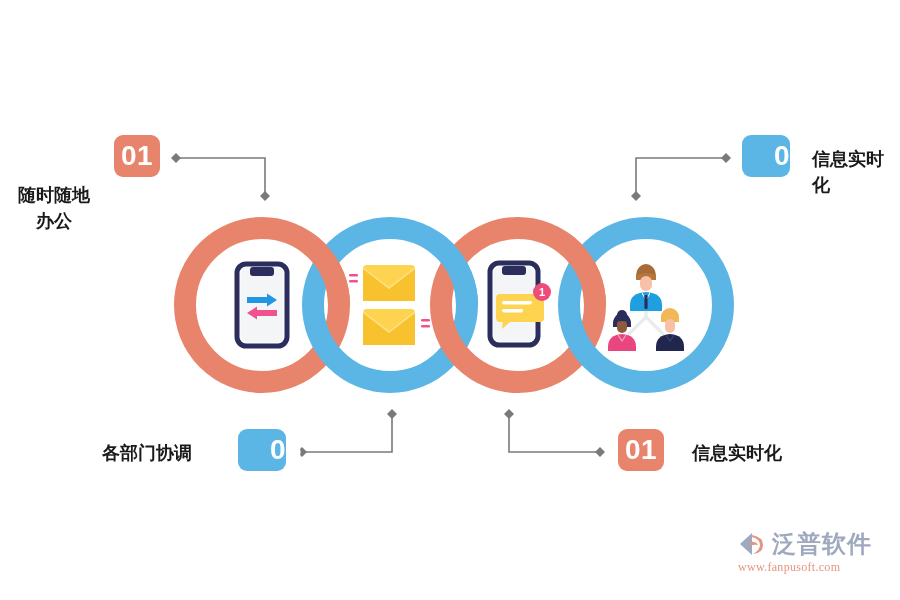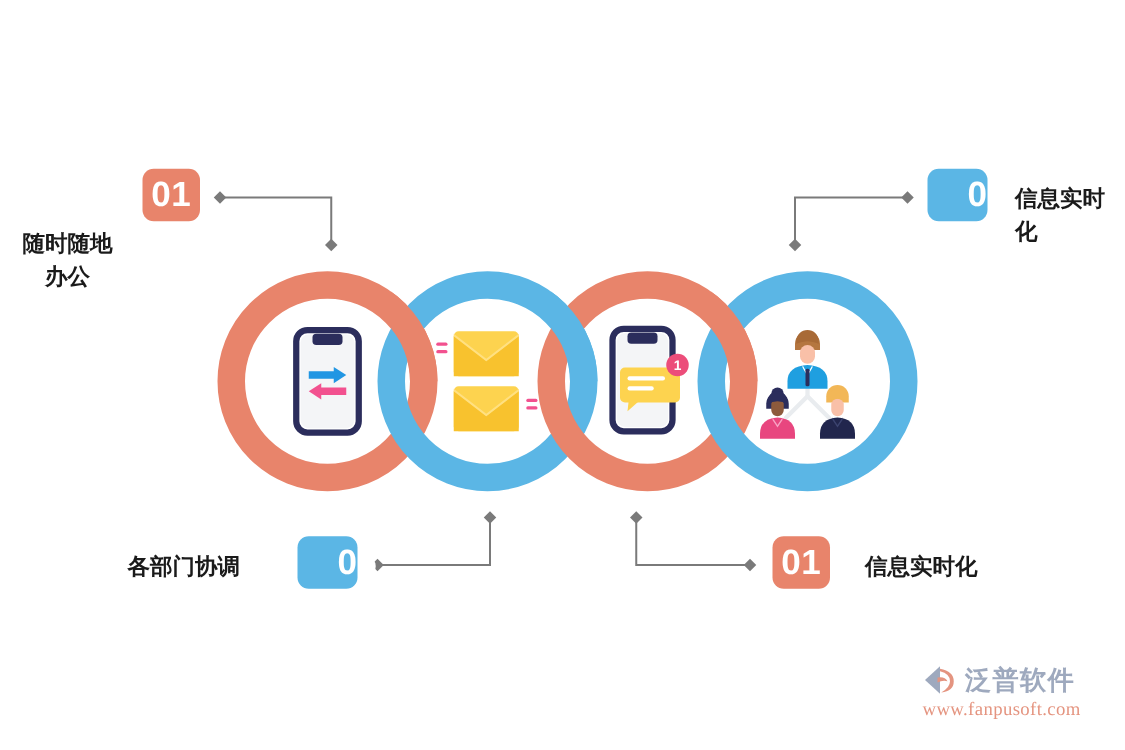--- a/index.html
+++ b/index.html
@@ -80,29 +80,29 @@
   
   .watermark {
     position: absolute;
     right: 12px;
     bottom: 8px;
     width: 150px;
     height: 62px;
     opacity: 0.85;
   }
   .wm-name {
-    font-size: 21px;
+    font-size: 24px;
     font-weight: bold;
     color: #8e9bb3;
     letter-spacing: 1px;
     line-height: 1;
   }
   .wm-url {
     font-family: "Liberation Serif", "DejaVu Serif", serif;
-    font-size: 15px;
+    font-size: 12px;
     color: #e0826a;
     letter-spacing: 0.3px;
     margin-top: 3px;
     line-height: 1;
   }
   .wm-row {
     display: flex;
     align-items: center;
     gap: 4px;
   }

